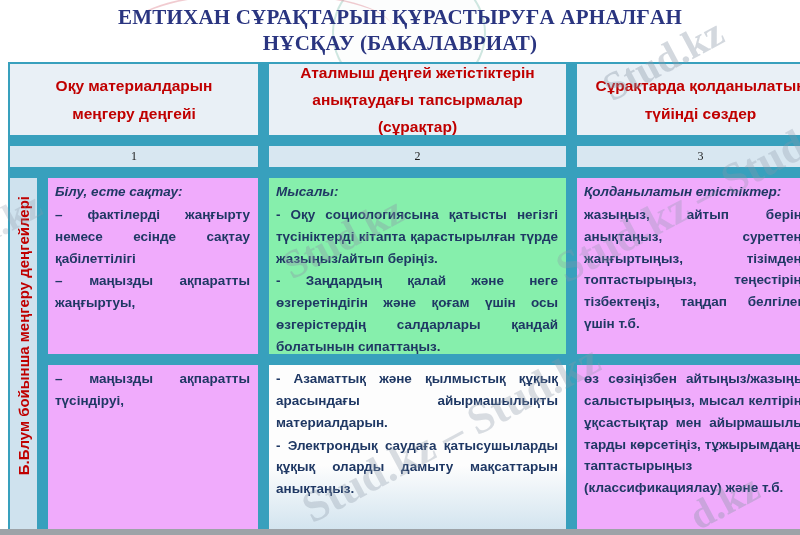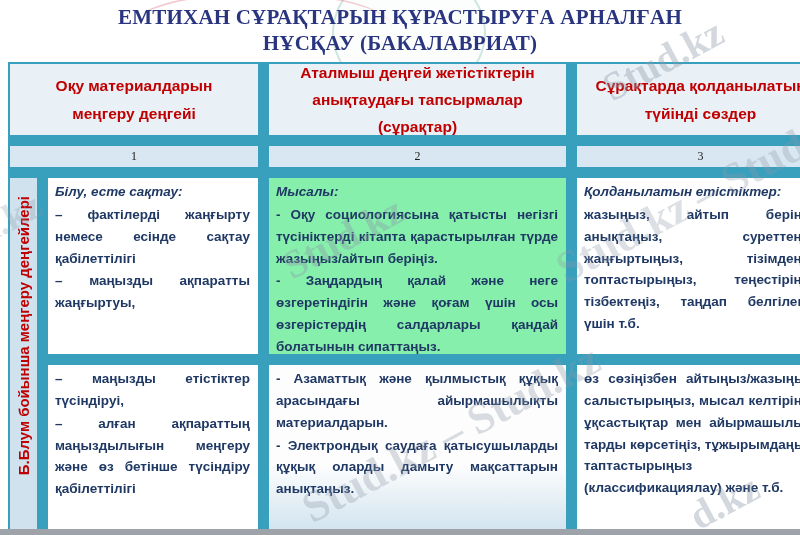--- a/index.html
+++ b/index.html
@@ -29,21 +29,21 @@
   }
   
   .grid{
     position:absolute; left:8px; top:62px; z-index:1;
     display:grid;
     grid-template-columns:27px 210px 297px 247px;
     grid-template-rows:71px 21px 176px 193px;
     gap:11px; background:#38a0bd; border:2px solid #38a0bd;
   }
   .cell{overflow:hidden;}
-  .bg-blue{background:#ffffff;}
+  .bg-blue{background:#f0abfc;}
   .bg-white{background:#86efac;}
   .bg-fade{background:linear-gradient(180deg,#fdfdfd 0%,#fdfdfd 52%,#cfe2ee 88%);}
   .head{
     background:#e9f0f6; color:#c00000; font-weight:bold; font-size:15.5px;
     line-height:1.75; display:flex; align-items:center; justify-content:center;
     text-align:center; padding:2px 14px;
   }
   .num{
     background:#d8e7f1; color:#1a1a1a; font-family:"Liberation Serif", serif;
     font-size:12px; display:flex; align-items:center; justify-content:center;
@@ -108,22 +108,21 @@
       <p class="lead">Мысалы:</p>
       <p>- Оқу социологиясына қатысты негізгі түсініктерді кітапта қарастырылған түрде жазыңыз/айтып беріңіз.</p>
       <p>- Заңдардың қалай және неге өзгеретіндігін және қоғам үшін осы өзгерістердің салдарлары қандай болатынын сипаттаңыз.</p>
     </div>
     <div class="cell body-cell bg-blue">
       <p class="lead">Қолданылатын етістіктер:</p>
       <p>жазыңыз, айтып беріңіз, анықтаңыз, суреттеңіз, жаңғыртыңыз, тізімдеңіз, топтастырыңыз, теңестіріңіз, тізбектеңіз, таңдап белгілеңіз үшін т.б.</p>
     </div>
 
     <div class="cell body-cell bg-blue">
-      <p>–  маңызды етістіктер түсіндіруі,</p>
-      <p>–  алған ақпараттың маңыздылығын меңгеру және өз бетінше түсіндіру қабілеттілігі</p>
+      <p>–  маңызды ақпаратты түсіндіруі,</p>
     </div>
     <div class="cell body-cell bg-fade">
       <p>- Азаматтық және қылмыстық құқық арасындағы айырмашылықты материалдарын.</p>
       <p>- Электрондық саудаға қатысушыларды құқық оларды дамыту мақсаттарын анықтаңыз.</p>
     </div>
     <div class="cell body-cell bg-blue">
       <p>өз сөзіңізбен айтыңыз/жазыңыз, салыстырыңыз, мысал келтіріңіз, ұқсастықтар мен айырмашылық-тарды көрсетіңіз, тұжырымдаңыз, таптастырыңыз (классификациялау) және т.б.</p>
     </div>
   </div>
 

